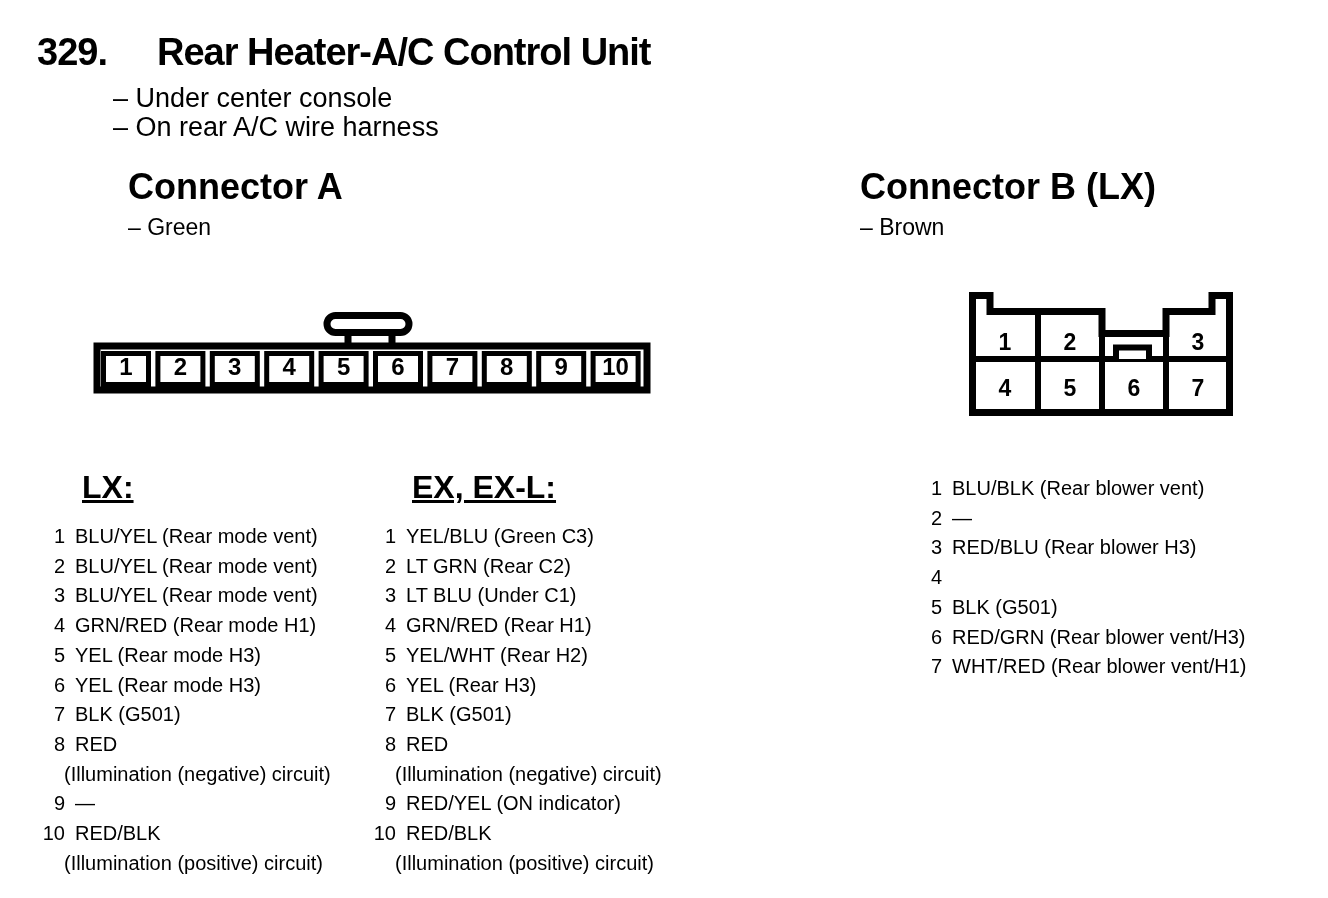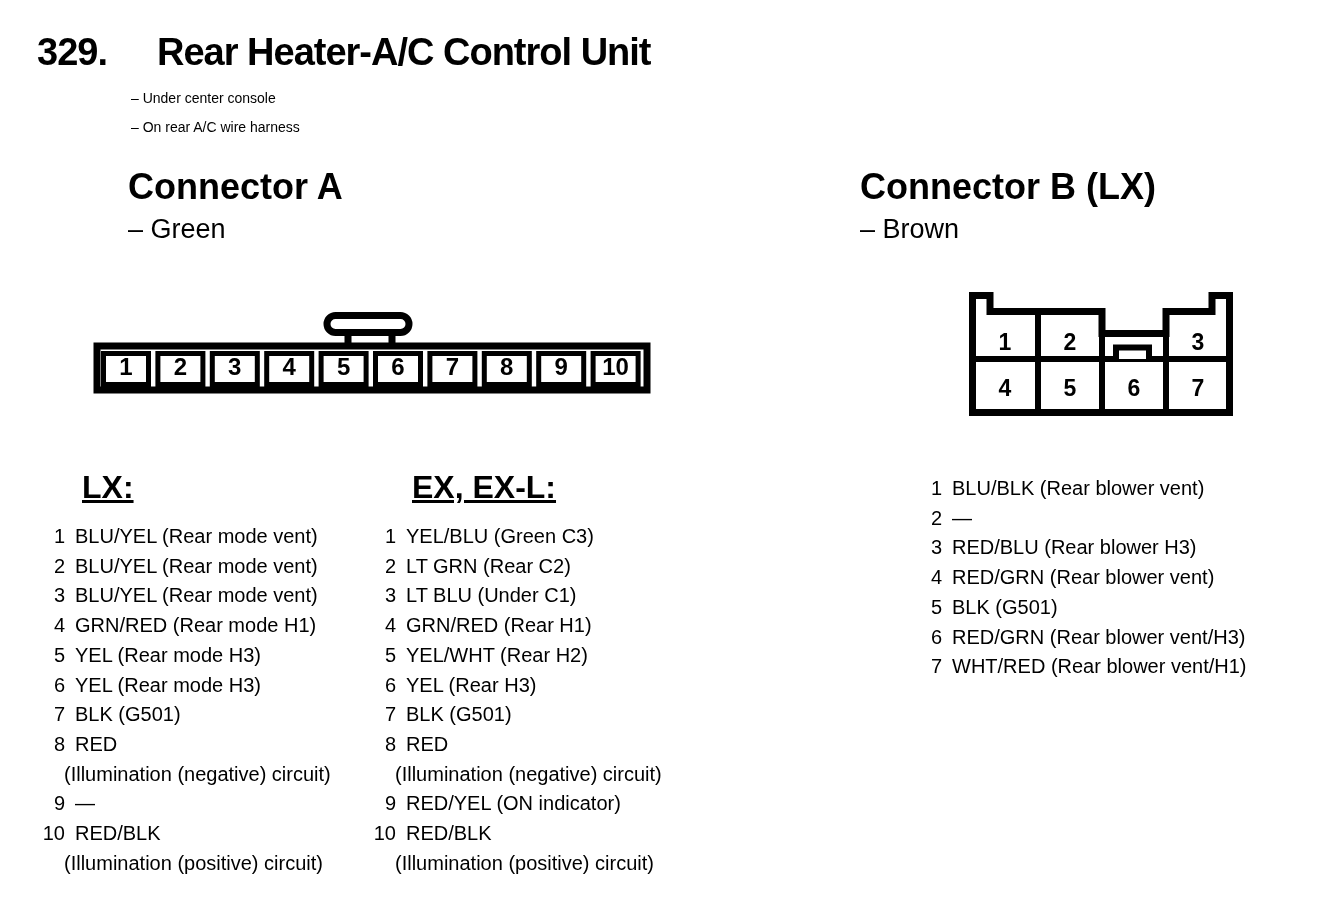--- a/index.html
+++ b/index.html
@@ -10,26 +10,26 @@
   }
   .abs { position:absolute; }
 
   #page-number, #page-title {
     top:33px; font-size:38px; font-weight:bold; letter-spacing:-1px; line-height:1;
     white-space:nowrap;
   }
   #page-number { left:37px; }
   #page-title  { left:128px;margin-left:29px; }
 
-  #location-notes { left:131px; top:84px; font-size:14px; line-height:28.5px; }
+  #location-notes { left:113px; top:84px; font-size:27px; line-height:28.5px; }
 
   .conn-heading { top:169px; font-size:36px; font-weight:bold; line-height:1; white-space:nowrap; }
   #connector-a-heading { left:128px; }
   #connector-b-heading { left:860px; }
-  .color-note { top:215px; font-size:27px; line-height:1.1; white-space:nowrap; }
+  .color-note { top:215px; font-size:23px; line-height:1.1; white-space:nowrap; }
   #connector-a-color { left:128px; }
   #connector-b-color { left:860px; }
 
   #connector-a-figure { left:92px;  top:304px; }
   #connector-b-figure { left:969px; top:292px; }
 
   .variant-heading { top:471px; font-size:32px; font-weight:bold; line-height:1; white-space:nowrap;text-decoration:underline; }
   #lx-heading { left:82px; }
   #ex-heading { left:412px; }
 
@@ -200,21 +200,20 @@
   <div class="pli">
       <span class="num">2</span>
       <div class="lbl">—</div>
     </div>
   <div class="pli">
       <span class="num">3</span>
       <div class="lbl">RED/BLU (Rear blower H3)</div>
     </div>
   <div class="pli">
       <span class="num">4</span>
-      <div class="lbl">RED/GRN (Rear blower vent)</div>
     </div>
   <div class="pli">
       <span class="num">5</span>
       <div class="lbl">BLK (G501)</div>
     </div>
   <div class="pli">
       <span class="num">6</span>
       <div class="lbl">RED/GRN (Rear blower vent/H3)</div>
     </div>
   <div class="pli">

